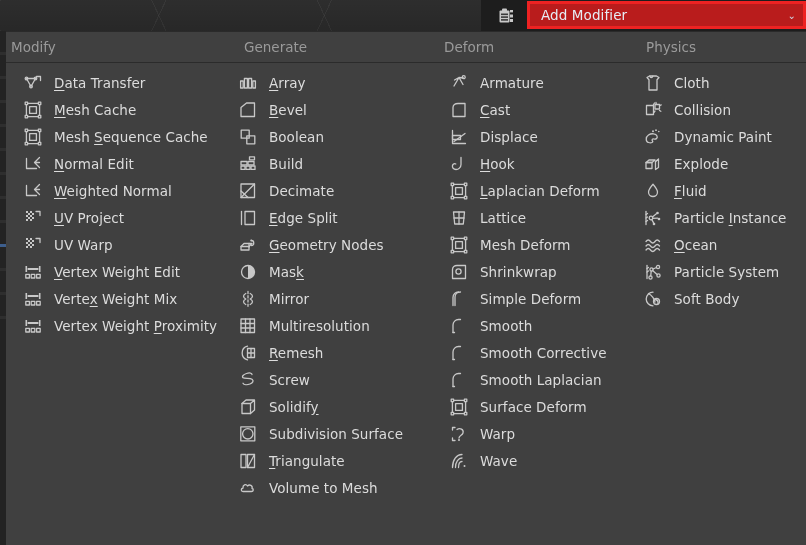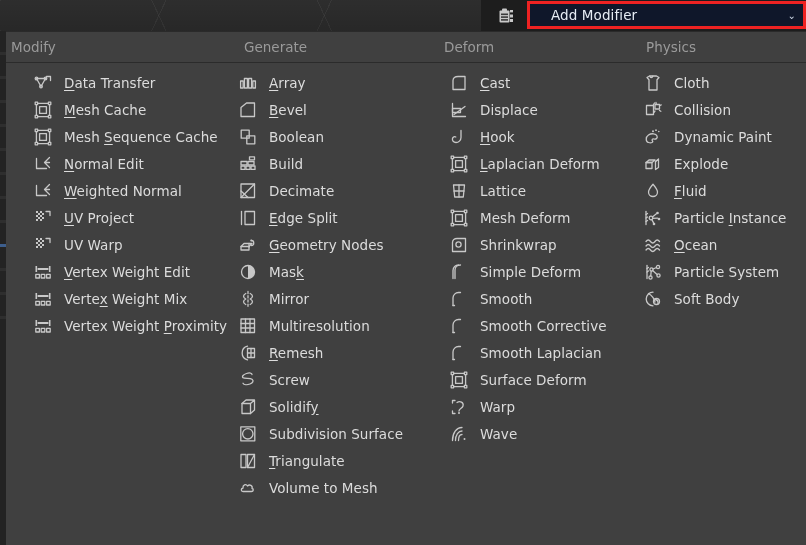--- a/index.html
+++ b/index.html
@@ -35,23 +35,23 @@
   }
 
   
   .add-mod-wrap {
     position: absolute; left: 527px; top: 1px; width: 279px; height: 28px;
     border: 3px solid #ee2222;
     background: #ee2222;
   }
   .add-mod-btn {
     position: absolute; inset: 0;
-    background: #0f172a;
+    background: #b91c1c;
     display: flex; align-items: center;
-    padding-left: 21px;
+    padding-left: 11px;
     color: #e6ecf4;
     font-size: 13.5px;
     letter-spacing: .1px;
   }
   .add-mod-arrow {
     position: absolute; right: 7px; top: 50%; transform: translateY(-50%);
     font-size: 10px; color: #cdd8e6;
   }
 
   
@@ -149,21 +149,21 @@
   </div>
 
   <div class="menu">
     <div class="menu-headers" id="menu-headers">
         <div class="col-head" style="left: 5px;">Modify</div>
         <div class="col-head" style="left: 238px;">Generate</div>
         <div class="col-head" style="left: 438px;">Deform</div>
         <div class="col-head" style="left: 640px;">Physics</div>
       </div>
     <div class="cols" id="menu-cols">
-        <div class="col" style="left: 22px;">
+        <div class="col" style="left: 12px;">
           <div class="mi">
             <span class="ico">
               <svg width="20" height="20" viewBox="0 0 20 20">
                 <path class="s" d="M3.5 5.5h9l-4.5 8z"></path>
                 <circle cx="3.5" cy="5.5" r="1.3" class="s"></circle>
                 <circle cx="12.5" cy="5.5" r="1.3" class="s"></circle>
                 <circle cx="8" cy="13.5" r="1.3" class="s"></circle>
                 <path class="s" d="M13.5 3.5h4v4"></path>
               </svg>
             </span>
@@ -417,20 +417,29 @@
           <div class="mi">
             <span class="ico">
               <svg width="20" height="20" viewBox="0 0 20 20">
                 <path class="s" d="M5 13.5c-2 0-2.5-3 0-3.5-.5-3 3-4.5 4.5-2 2-2 5.5-.5 4.5 2.5 2 .5 1.5 3-.5 3z"></path>
               </svg>
             </span>
             <span class="lbl">Volume to Mesh</span>
           </div>
         </div>
         <div class="col" style="left: 438px;">
+          <div class="mi">
+            <span class="ico">
+              <svg width="20" height="20" viewBox="0 0 20 20">
+                <path class="s" d="M10 4.5L5 13M10 4.5l4 7M10 4.5l-4.5 2.5M10 4.5l4.5.5"></path>
+                <circle cx="14.7" cy="4.2" r="1.5" class="s"></circle>
+              </svg>
+            </span>
+            <span class="lbl">Armature</span>
+          </div>
           <div class="mi">
             <span class="ico">
               <svg width="20" height="20" viewBox="0 0 20 20">
                 <path class="s" d="M4 16.5V7.5C4 5 6 3.5 9 3.5h7v13z"></path>
               </svg>
             </span>
             <span class="lbl"><u>C</u>ast</span>
           </div>
           <div class="mi">
             <span class="ico">

